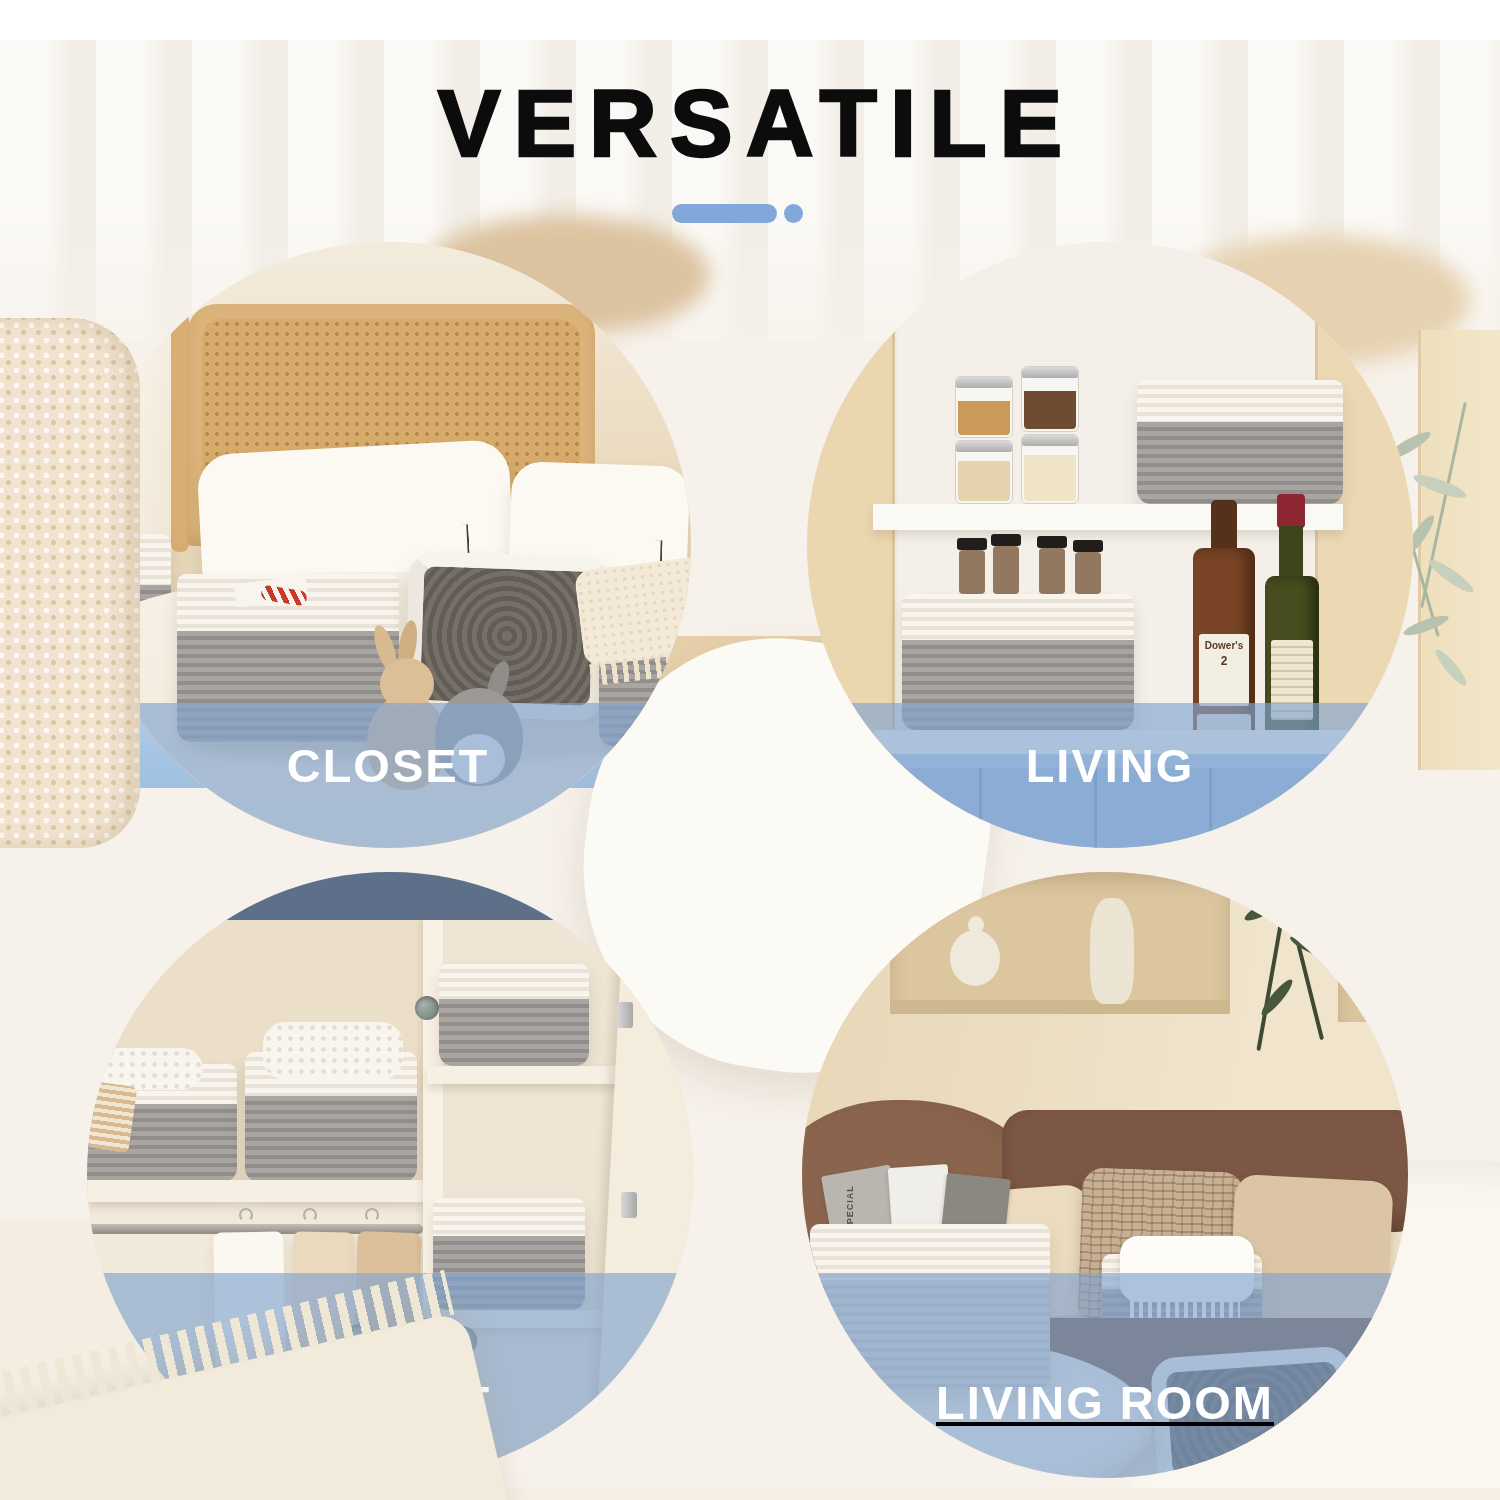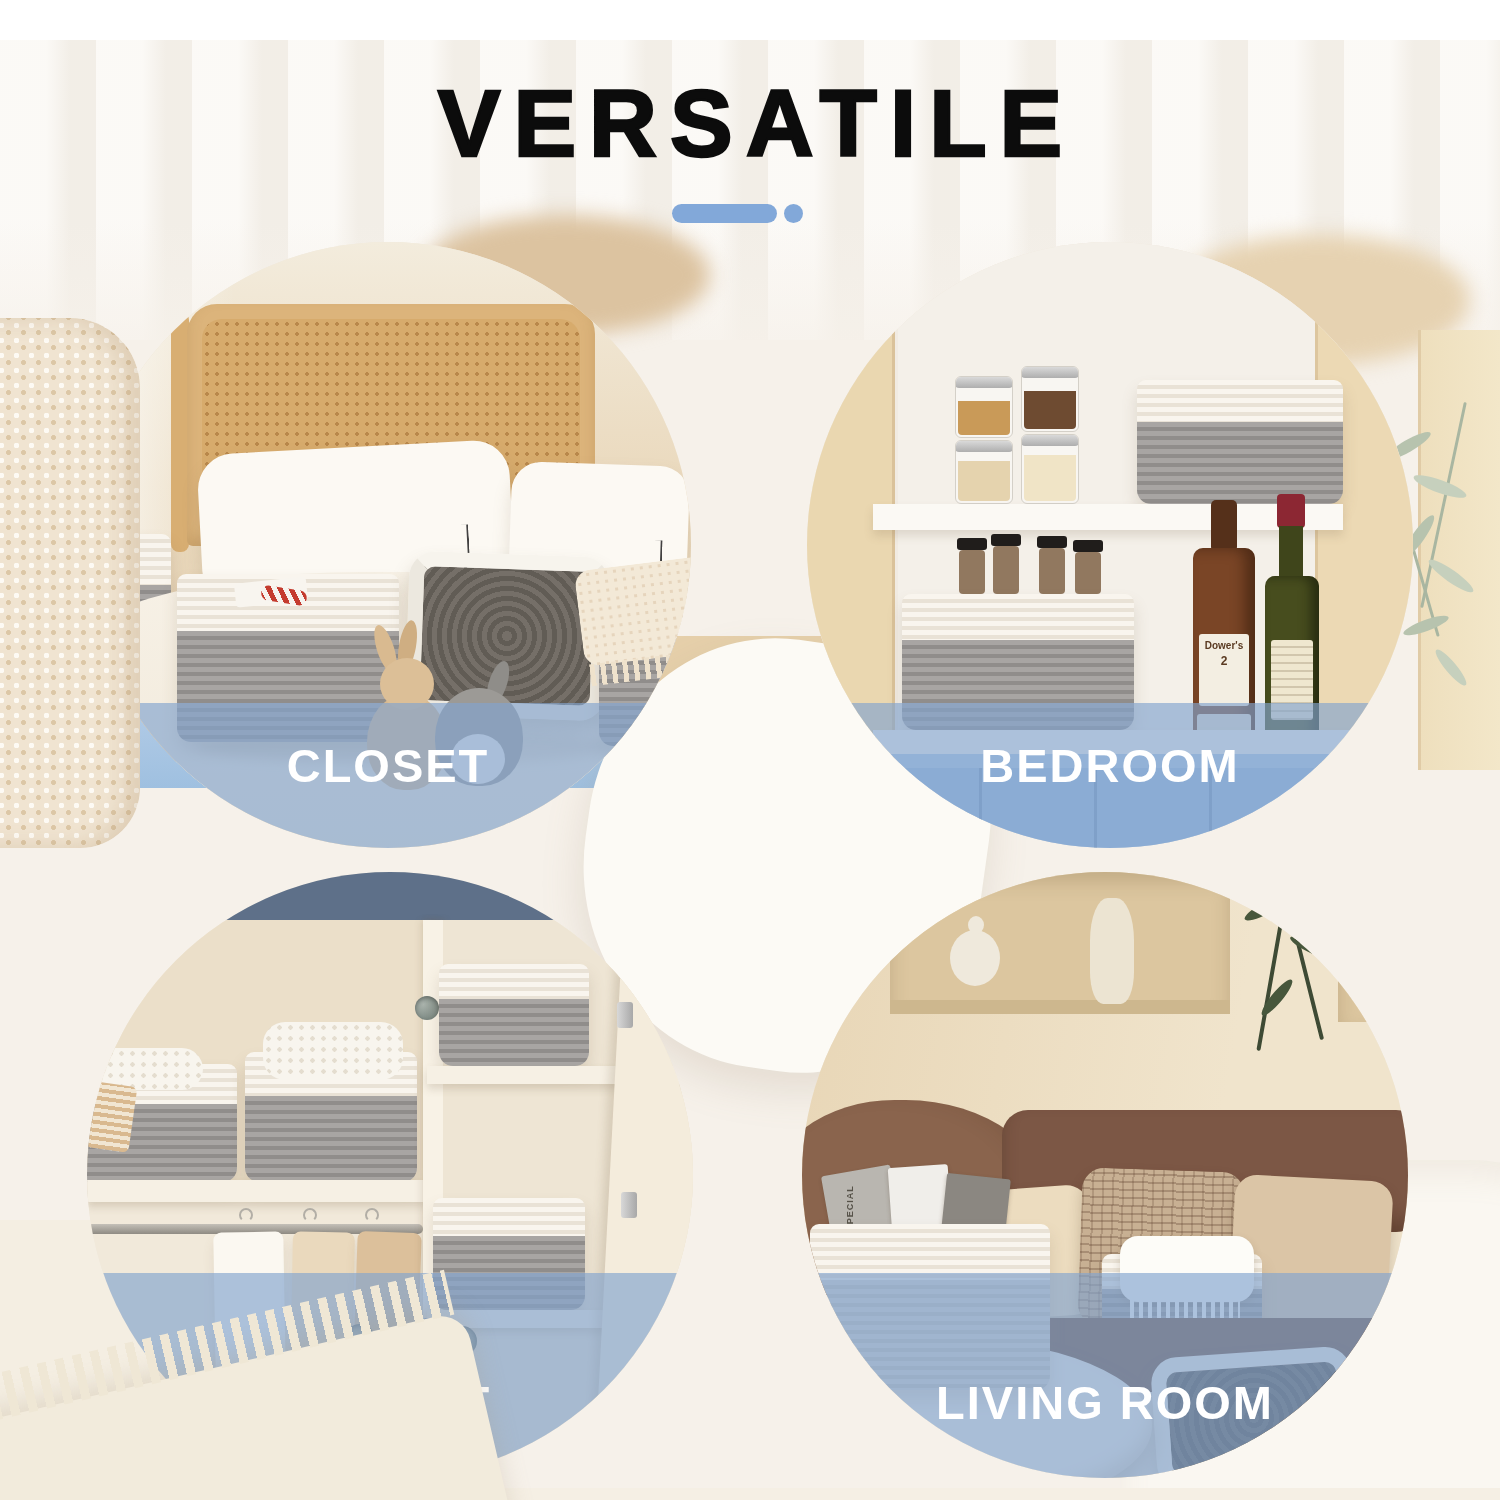--- a/index.html
+++ b/index.html
@@ -313,21 +313,21 @@
       <div style="left:472px;top:284px;width:24px;height:56px;background:#3f451b;position:absolute;"></div>
       <div class="kt-bottle" style="left:458px;top:334px;width:54px;height:178px;background:#474d1e;position:absolute;box-shadow:inset -8px 0 12px rgba(20,24,8,.6);"></div>
       <div style="left:464px;top:398px;width:42px;height:80px;background:#efe7cf;border-radius:3px;position:absolute;
                   background-image:repeating-linear-gradient(0deg,rgba(120,100,70,.25) 0 2px,transparent 2px 8px);"></div>
       <div class="kt-shelf" style="left:66px;top:488px;width:480px;height:26px;position:absolute;"></div>
       <div class="kt-counter">
         <div class="kt-seams"></div>
       </div>
     </div>
     <div class="band" style="background: rgba(130, 164, 206, 0.66);">
-      <span class="lbl" style="color: rgb(255, 255, 255);">BEDROOM</span>
+      <span class="lbl" style="color: rgb(255, 255, 255);">LIVING</span>
     </div>
   </div>
 
   <div class="circle row-bot" id="c-closet">
     <div class="scene">
       <div class="cl-top"></div>
       <div class="cl-frame"></div>
       <div class="cl-wall-l"></div>
 
       <div class="basket" style="left:-12px;top:192px;width:162px;height:118px;">
@@ -414,21 +414,21 @@
       <div class="mag" style="left:24px;top:298px;width:70px;height:64px;background:#b9b6b0;transform:rotate(-10deg);">
         <span class="mag-text" style="left:14px;top:58px;">SPECIAL</span>
       </div>
       <div class="mag" style="left:88px;top:294px;width:60px;height:68px;background:#f0eeea;transform:rotate(-4deg);"></div>
       <div class="mag" style="left:142px;top:304px;width:64px;height:58px;background:#8b8781;transform:rotate(6deg);"></div>
       <div class="basket" style="left:8px;top:352px;width:240px;height:166px;">
         <div class="bk-top"></div>
           <div class="bk-bot light"></div>
       </div>
     </div>
-    <div class="band" style="background: rgba(130, 164, 206, 0.66);">
+    <div class="band" style="background: rgba(130, 164, 206, 0.66); text-decoration: underline;">
       <span class="lbl" style="color: rgb(255, 255, 255);">LIVING ROOM</span>
     </div>
   </div>
 
   <div class="rattan-left"></div>
   <div class="tassel-blanket"></div>
 
 </div>
 
 </body></html>

